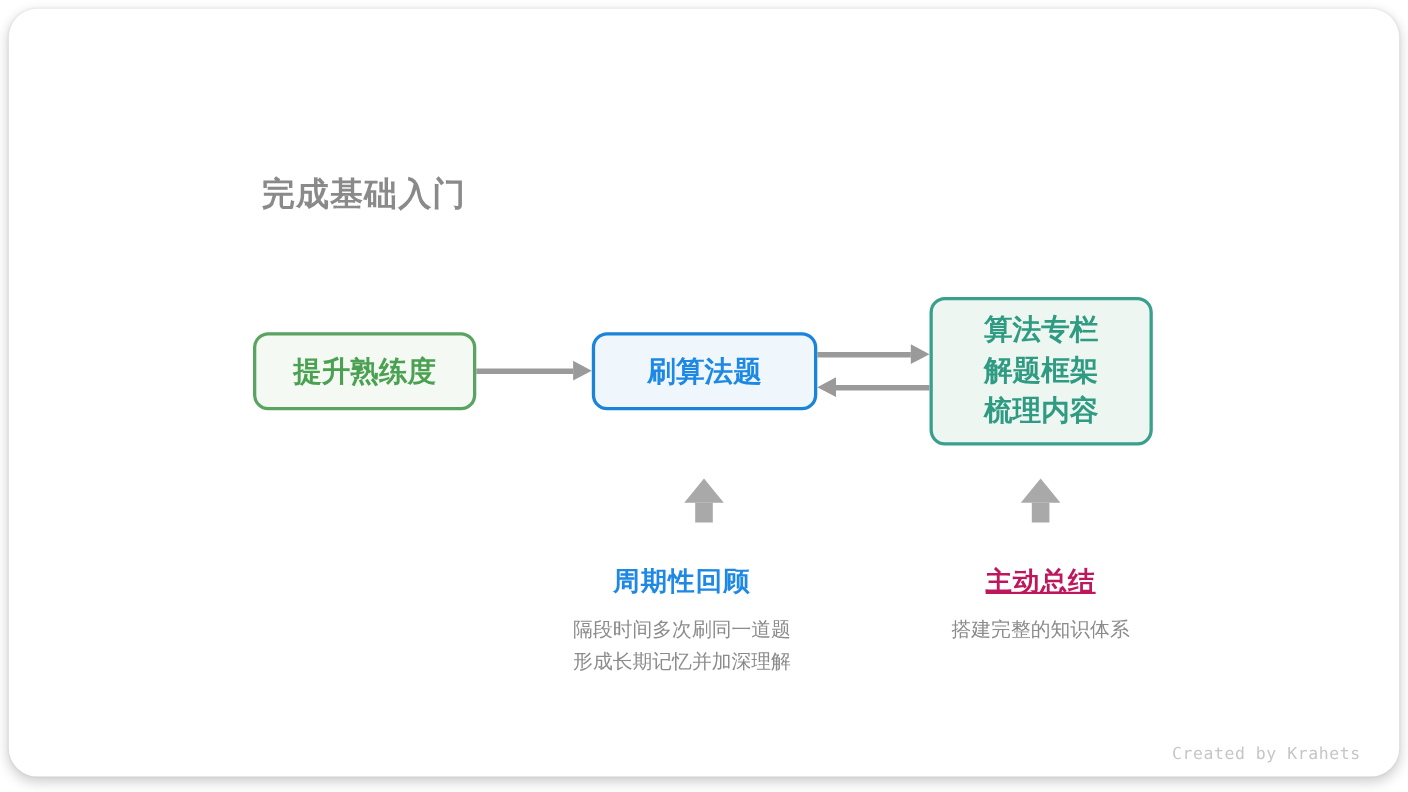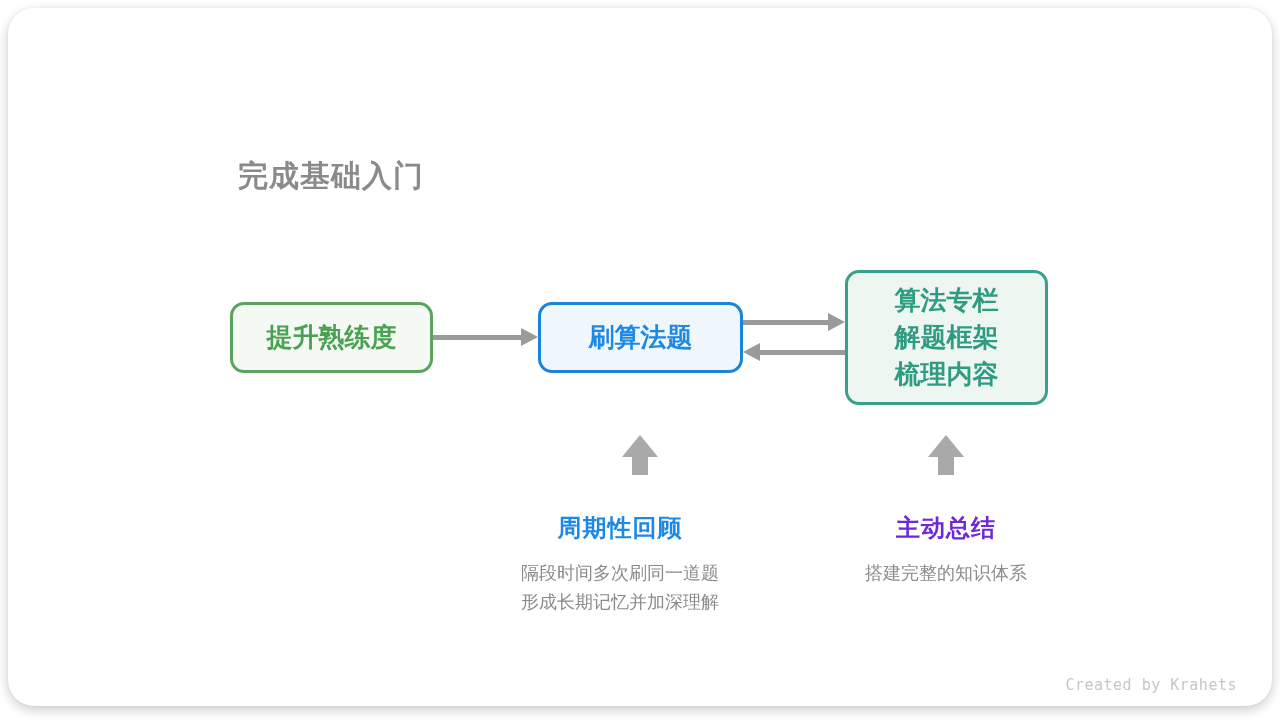--- a/index.html
+++ b/index.html
@@ -66,21 +66,21 @@
     border-left: 18px solid transparent;
     border-right: 18px solid transparent;
     border-bottom: 22px solid #a9a9a9;
   }
   .up-stem { width: 16px; height: 18px; background: #a9a9a9; margin: 0 auto; }
 
   
   .callout { position: absolute; width: 320px; text-align: center; }
   .callout-title { font-size: 24px; font-weight: bold; letter-spacing: 1px; }
   .callout-title.blue { color: #1e88e5; }
-  .callout-title.teal { color: #6d28d9; }
+  .callout-title.teal { color: #be185d; text-decoration: underline; }
   .callout-desc {
     margin-top: 14px;
     font-size: 18px; line-height: 29px; color: #8b8b8b;
   }
 
   .credit {
     position: absolute;
     font-family: "DejaVu Sans Mono", "Liberation Mono", monospace;
     font-size: 15px; letter-spacing: 0.5px;
     color: #c6c6c6;

